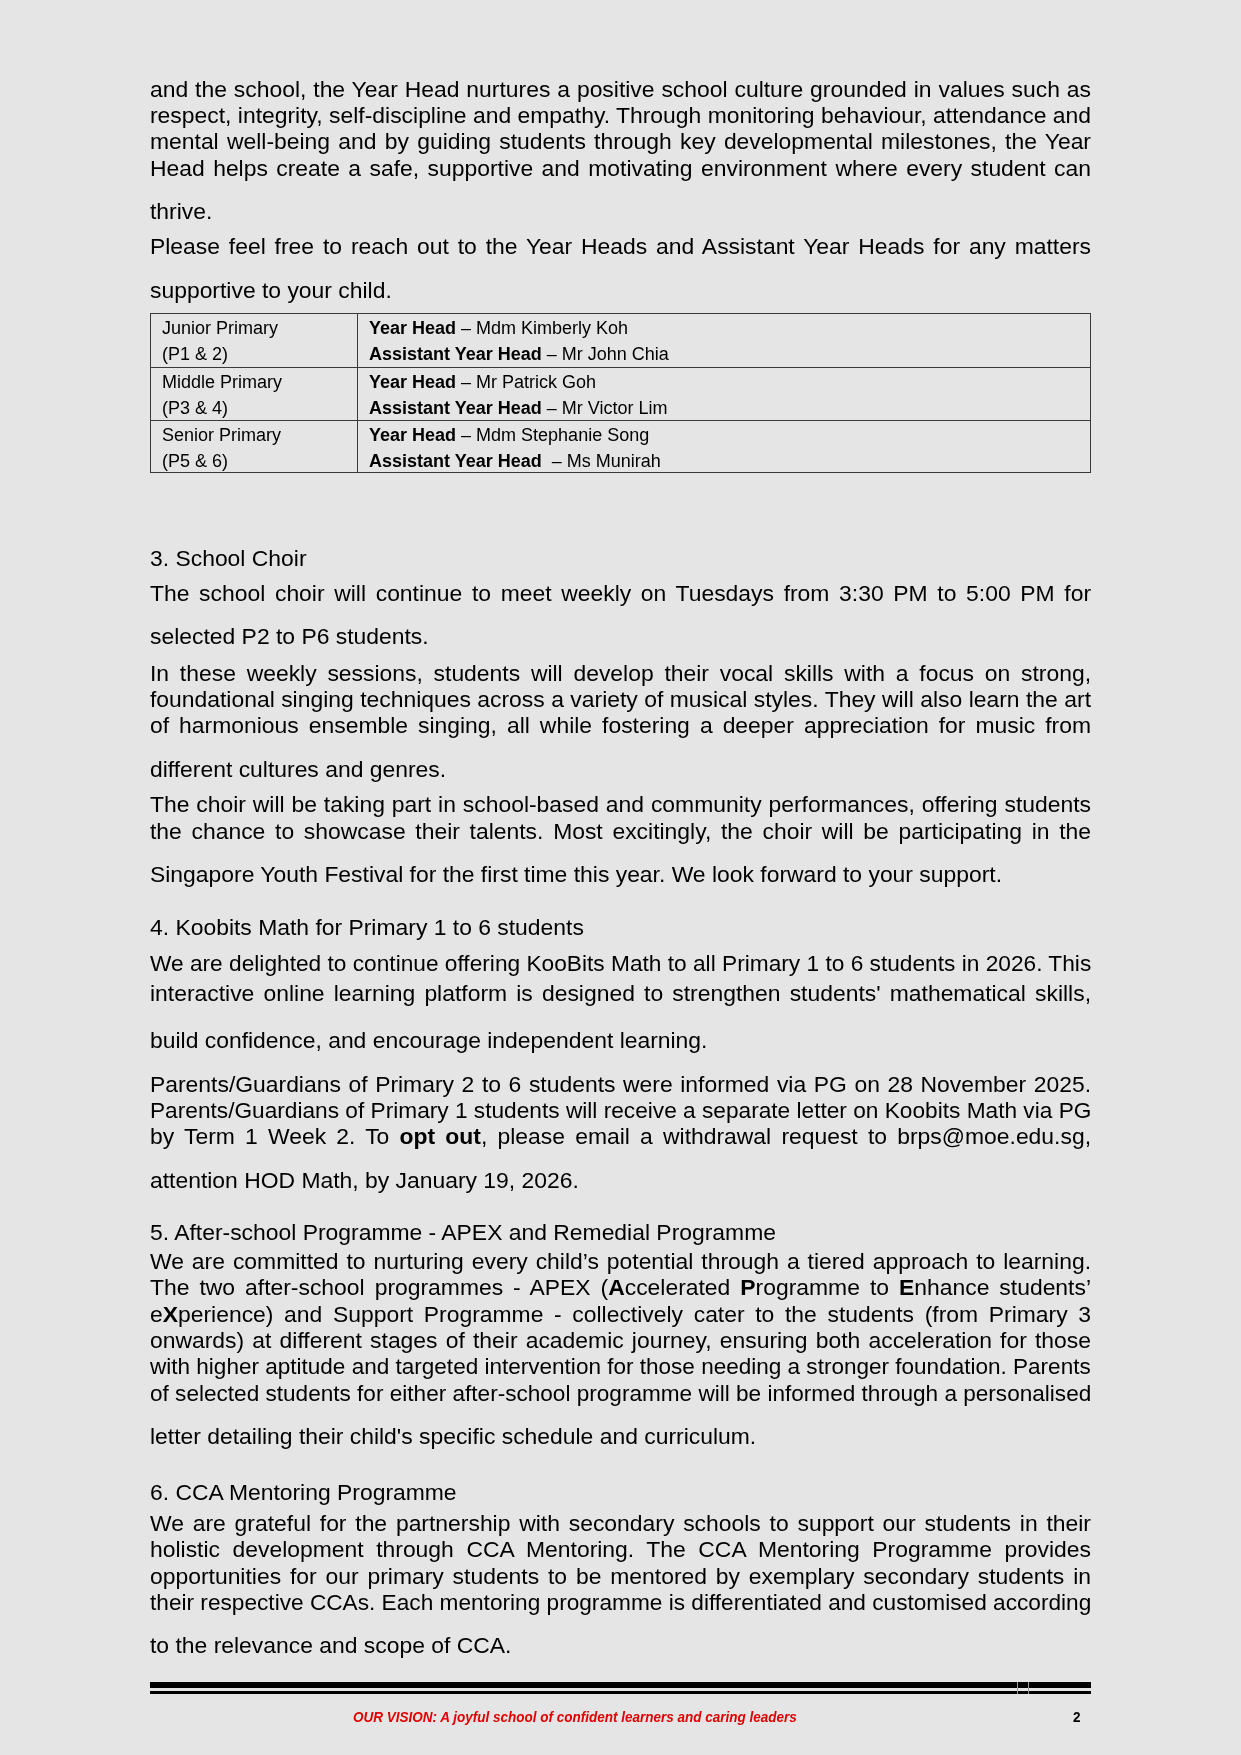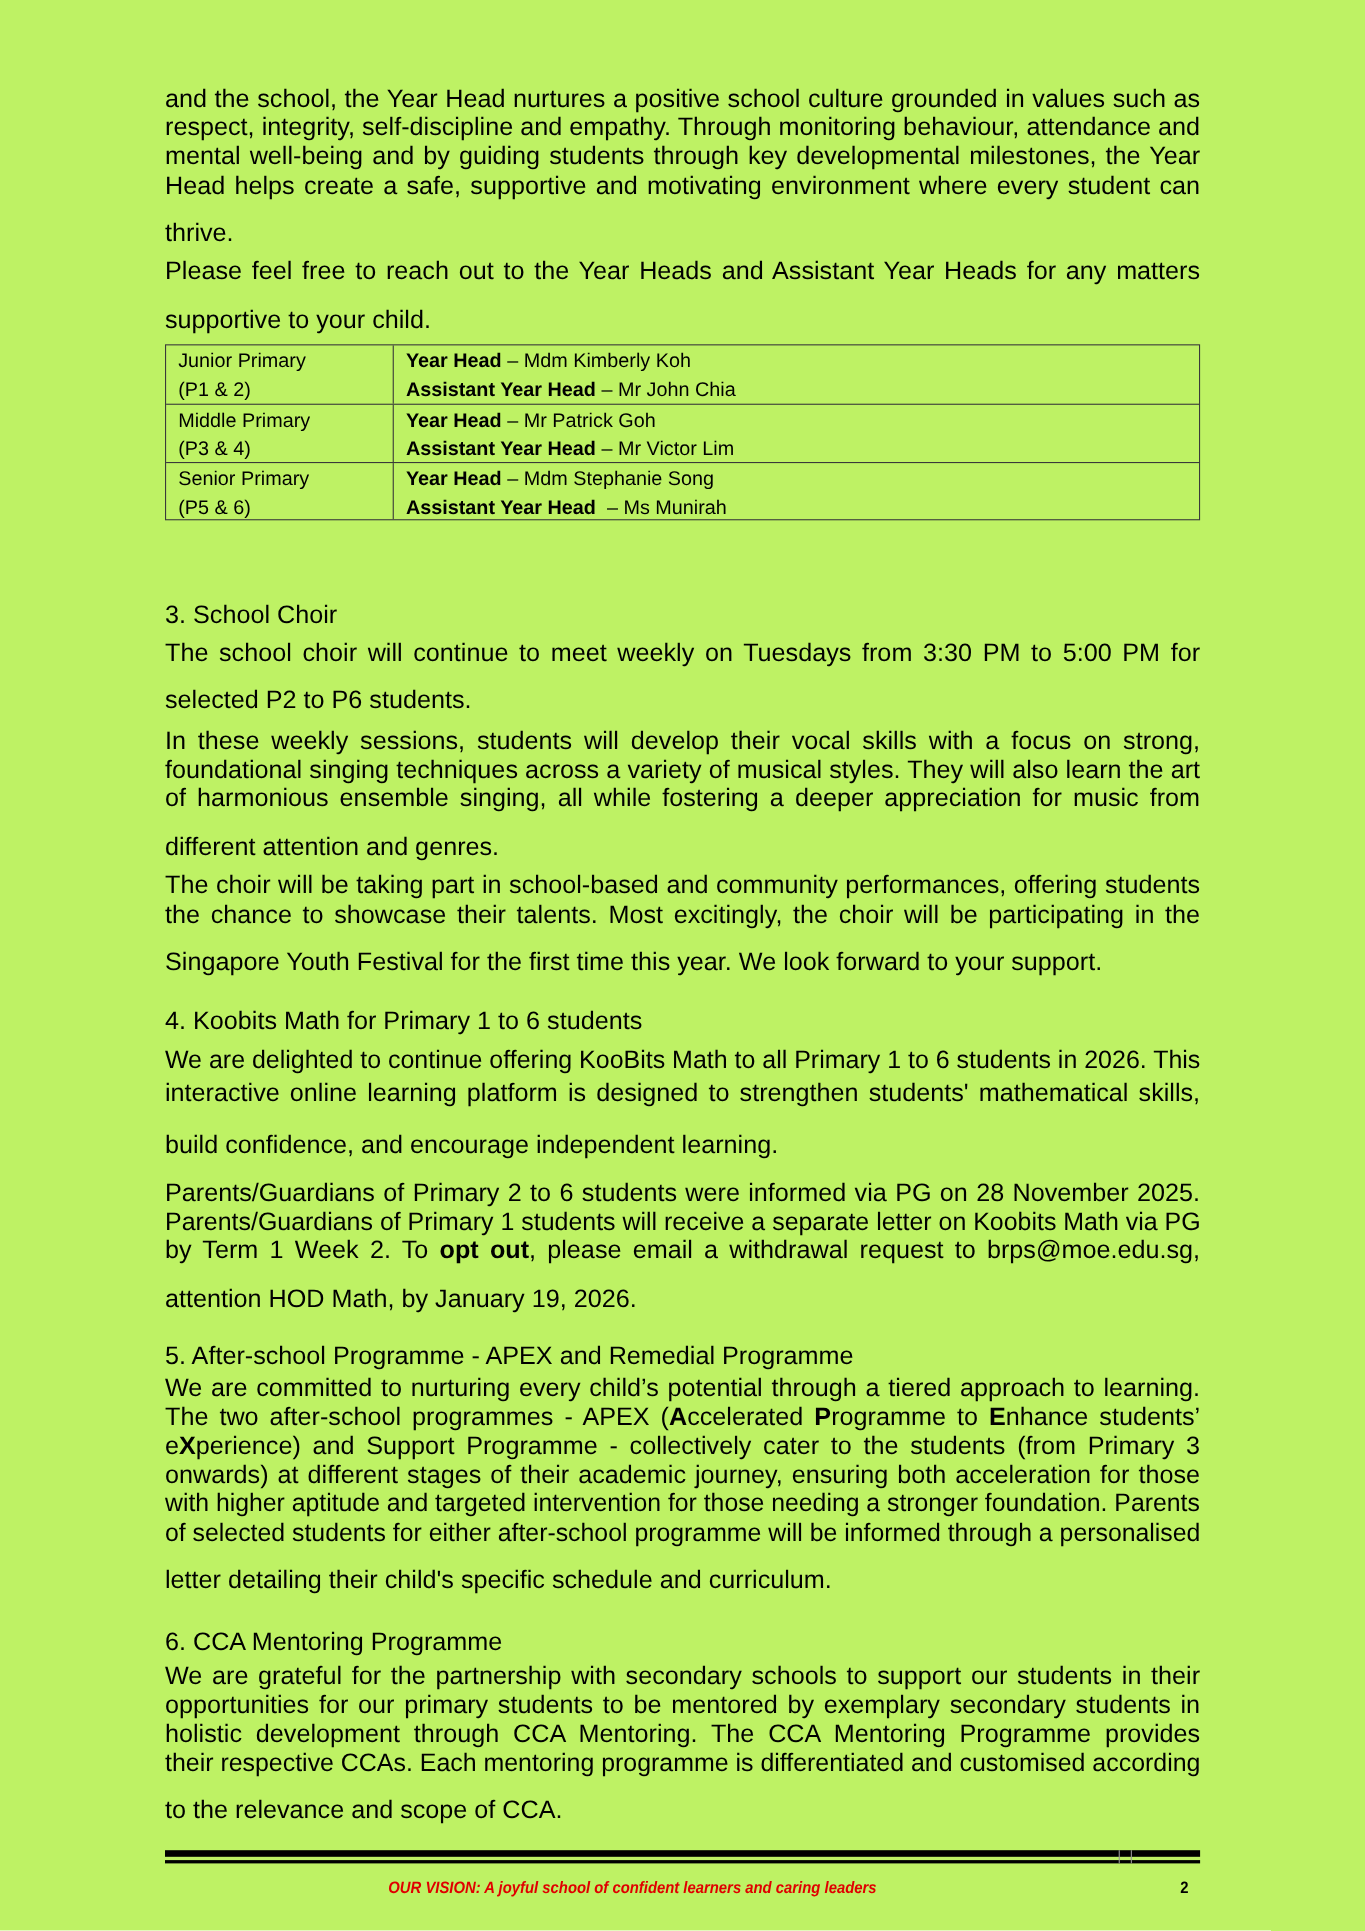--- a/index.html
+++ b/index.html
@@ -1,20 +1,20 @@
 <!DOCTYPE html>
 <html><head>
 <meta charset="utf-8">
 <style>
   html, body { margin:0; padding:0; background:#ffffff; }
   #page {
     position: relative;
     width: 1241px;
     height: 1755px;
-    background: #bef264;
+    background: #e5e5e5;
     overflow: hidden;
     font-family: "Liberation Sans", sans-serif;
     color: #000000;
   }
   .blk {
     position: absolute;
     left: 150px;
     width: 941px;
     font-size: 22.9px;
     line-height: 26.35px;
@@ -147,21 +147,21 @@
     <span class="ln last heading">3. School Choir</span>
   </div>
   <div class="blk" style="top:580px">
     <span class="ln">The school choir will continue to meet weekly on Tuesdays from 3:30 PM to 5:00 PM for</span>
     <span class="ln last">selected P2 to P6 students.</span>
   </div>
   <div class="blk" style="top:659.6px">
     <span class="ln">In these weekly sessions, students will develop their vocal skills with a focus on strong,</span>
     <span class="ln">foundational singing techniques across a variety of musical styles. They will also learn the art</span>
     <span class="ln">of harmonious ensemble singing, all while fostering a deeper appreciation for music from</span>
-    <span class="ln last">different attention and genres.</span>
+    <span class="ln last">different cultures and genres.</span>
   </div>
   <div class="blk" style="top:791.35px">
     <span class="ln">The choir will be taking part in school-based and community performances, offering students</span>
     <span class="ln">the chance to showcase their talents. Most excitingly, the choir will be participating in the</span>
     <span class="ln last">Singapore Youth Festival for the first time this year. We look forward to your support.</span>
   </div>
 
   <div class="blk" style="top:896.75px">
     <span class="ln last heading">4. Koobits Math for Primary 1 to 6 students</span>
   </div>
@@ -188,22 +188,22 @@
     <span class="ln" style="transform: scaleX(0.98431); transform-origin: left top;">with higher aptitude and targeted intervention for those needing a stronger foundation. Parents</span>
     <span class="ln" style="transform: scaleX(0.986373); transform-origin: left top;">of selected students for either after-school programme will be informed through a personalised</span>
     <span class="ln last">letter detailing their child's specific schedule and curriculum.</span>
   </div>
 
   <div class="blk" style="top:1462px">
     <span class="ln last heading">6. CCA Mentoring Programme</span>
   </div>
   <div class="blk" style="top:1509.9px">
     <span class="ln">We are grateful for the partnership with secondary schools to support our students in their</span>
+    <span class="ln">holistic development through CCA Mentoring. The CCA Mentoring Programme provides</span>
     <span class="ln">opportunities for our primary students to be mentored by exemplary secondary students in</span>
-    <span class="ln">holistic development through CCA Mentoring. The CCA Mentoring Programme provides</span>
     <span class="ln" style="transform: scaleX(0.989485); transform-origin: left top;">their respective CCAs. Each mentoring programme is differentiated and customised according</span>
     <span class="ln last">to the relevance and scope of CCA.</span>
   </div>
 
   <div class="rule-thick"></div>
   <div class="rule-thin"></div>
   <div class="notch" style="left:1017px"></div>
   <div class="notch" style="left:1028px"></div>
   <div class="vision" style="color: rgb(224, 0, 0);">OUR VISION: A joyful school of confident learners and caring leaders</div>
   <div class="pageno">2</div>

